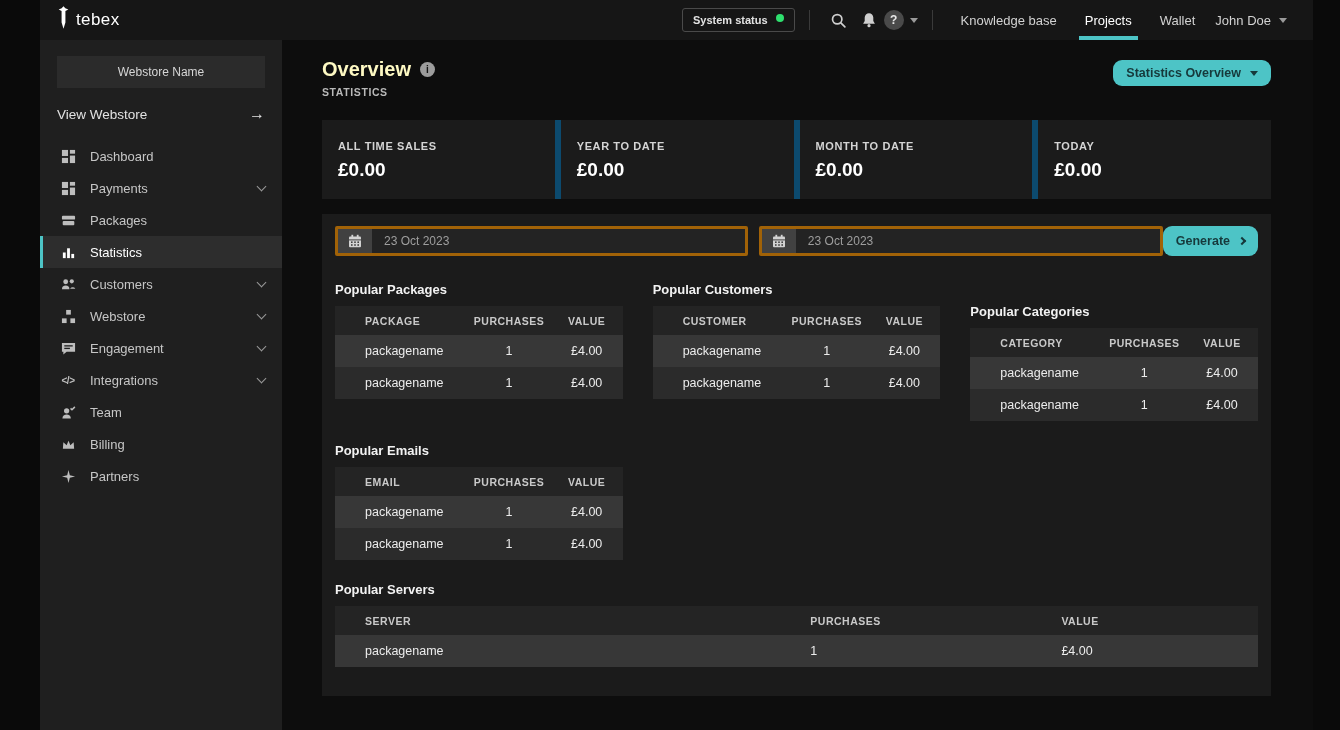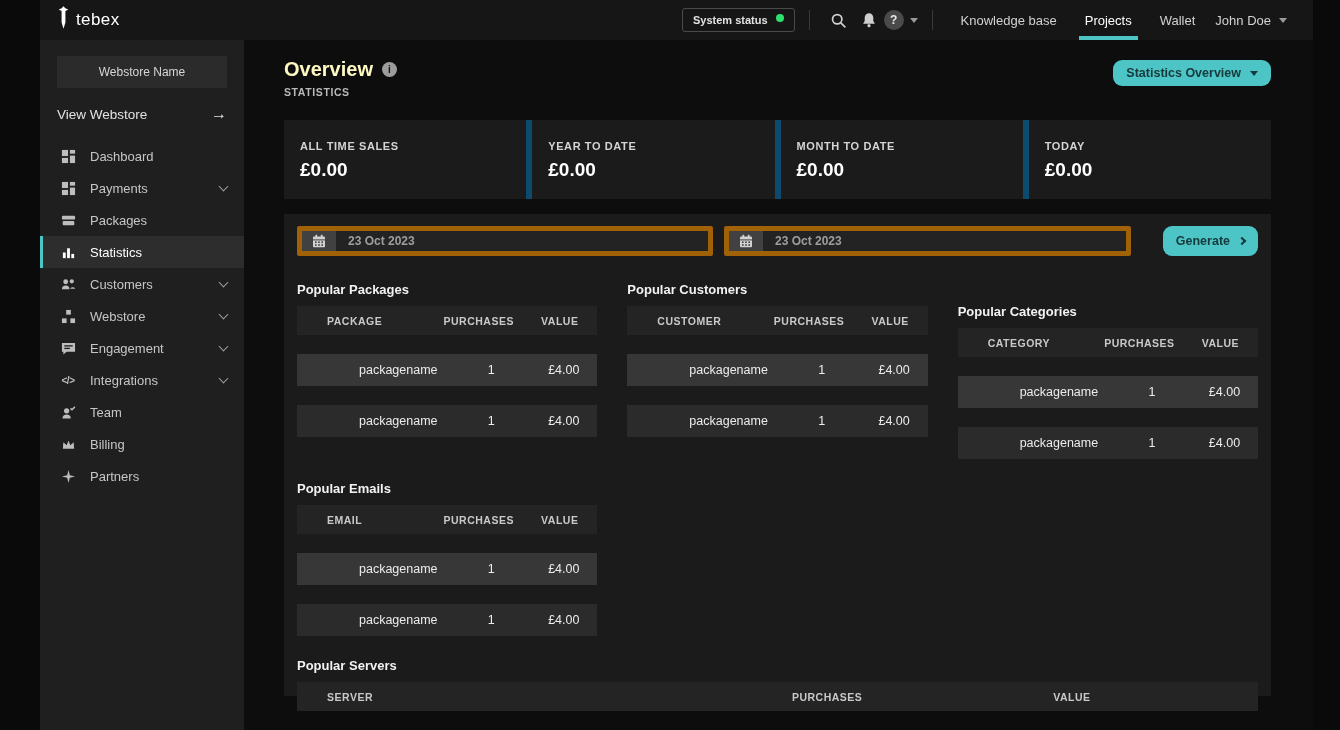--- a/index.html
+++ b/index.html
@@ -28,21 +28,21 @@
     cursor:pointer; position:relative; }
   .nav-item.active { color:#ffffff; }
   .nav-item.active::after { content:""; position:absolute; left:8px; right:8px; bottom:0; height:4px; background:#4dc4c6; }
   .user-item { display:flex; align-items:center; gap:8px; color:#d2d2d2; font-size:13px; padding:0 16px 0 6px;
     height:100%; cursor:pointer; }
 
   
   .body-row { display:flex; flex:1; min-height:0; }
 
   
-  .sidebar { width:204px; background:#1f1f1f; flex-shrink:0; }
+  .sidebar { width:242px; background:#1f1f1f; flex-shrink:0; }
   .webstore-box { margin:16px 17px 0 17px; height:32px; background:#2b2b2b; display:flex; align-items:center;
     justify-content:center; color:#d6d6d6; font-size:12px; cursor:pointer; }
   .view-webstore { margin:14px 17px 0 17px; display:flex; align-items:center; justify-content:space-between;
     color:#e2e2e2; font-size:13.5px; cursor:pointer; height:24px; }
   .vw-arrow { font-size:16px; color:#e2e2e2; }
   .nav-list { margin-top:14px; }
   .side-item { height:32px; display:flex; align-items:center; padding:0 17px; color:#c6c6c6; font-size:13px;
     cursor:pointer; border-left:3px solid transparent; }
   .side-item .s-icon { width:16px; height:16px; margin-right:14px; display:flex; align-items:center;
     justify-content:center; flex-shrink:0; }
@@ -70,37 +70,37 @@
   
   .cards-row { margin-top:22px; height:79px; background:#1b1b1b; display:flex; }
   .card { flex:1; padding:20px 0 0 16px; }
   .card + .card { border-left:6px solid #0c4a6e; }
   .card-label { color:#d4d4d4; font-size:11px; font-weight:600; letter-spacing:.6px; }
   .card-value { color:#ffffff; font-size:19px; font-weight:700; margin-top:7px; }
 
   
   .panel { margin-top:15px; height:482px; background:#1b1b1b; padding:12px 13px 0 13px; }
   .date-row { display:flex; align-items:center; }
-  .date-input { height:30px; border:5px solid #a16207; border-radius:2px; background:#232323; display:flex;
-    align-items:center; cursor:pointer; overflow:hidden;font-weight:bold; }
+  .date-input { height:30px; border:3px solid #a16207; border-radius:2px; background:#232323; display:flex;
+    align-items:center; cursor:pointer; overflow:hidden; }
   .di-1 { width:416px; }
   .di-2 { width:407px; margin-left:11px; }
   .di-iconbox { width:34px; height:100%; background:#414141; display:flex; align-items:center; justify-content:center;
     flex-shrink:0; }
   .di-text { color:#9e9e9e; font-size:12px; padding-left:12px; }
   .generate-btn { margin-left:auto; height:30px; }
   .chev-right { width:6px; height:6px; border-right:2px solid #16393b; border-top:2px solid #16393b;
     transform:rotate(45deg); }
 
   
   .tables-grid { display:grid; grid-template-columns:1fr 1fr 1fr; column-gap:30px; margin-top:26px; }
   .table-title { color:#f2f2f2; font-size:13px; font-weight:700; height:16px; }
   .tbl { margin-top:8px; }
   .thead { height:29px; background:#242424; display:grid; grid-template-columns:46% 29% 25%; align-items:center; }
-  .trow { height:32px; margin-top:19px; display:grid; grid-template-columns:46% 29% 25%; align-items:center;padding-left:32px; }
+  .trow { height:32px; margin-top:0; display:grid; grid-template-columns:46% 29% 25%; align-items:center; }
   .trow.r1 { background:#373737; }
   .trow.r2 { background:#2b2b2b; }
   .th { color:#c9c9c9; font-size:10.5px; font-weight:700; letter-spacing:.5px; }
   .td { color:#ececec; font-size:12.5px; }
   .c1 { padding-left:30px; }
   .c2, .c3 { text-align:center; }
   .srv .thead, .srv .trow { grid-template-columns:51.5% 27.2% 21.3%; }
   .srv .c2, .srv .c3 { text-align:left; }
   .servers-block { margin-top:22px; }
 </style>

